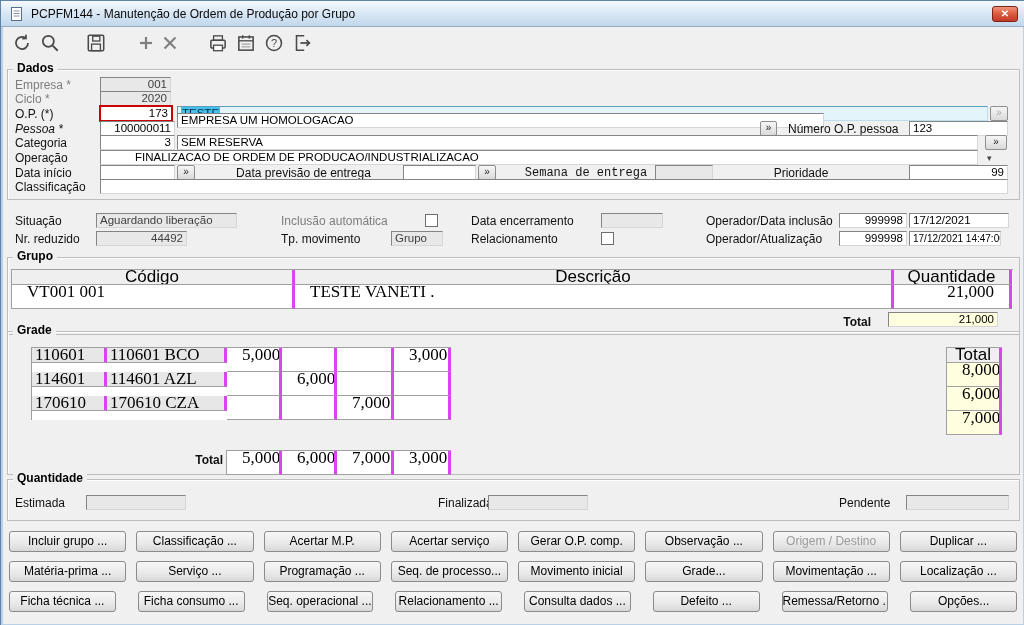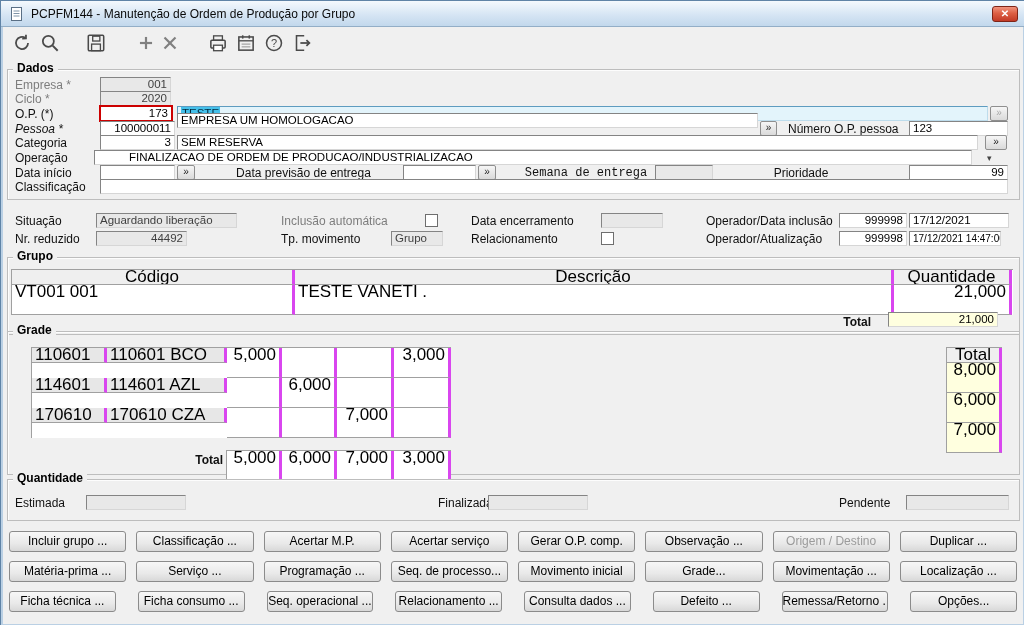--- a/index.html
+++ b/index.html
@@ -26,22 +26,22 @@
   .titlebar{position:absolute;left:0;top:0;width:1024px;height:26px;background:linear-gradient(#f4f9fd,#d6e5f4 55%,#c2d8ec);border-bottom:1px solid #93aec7;box-sizing:border-box;}
   .title{position:absolute;left:30px;top:6px;font-size:12px;color:#0a0a0a;white-space:nowrap;}
   .closebtn{position:absolute;right:7px;top:5px;width:26px;height:16px;background:linear-gradient(#f0937d,#dd5f44 45%,#c23a26);border:1px solid #7e2417;border-radius:3px;color:#fff;font-size:10px;font-weight:bold;text-align:center;line-height:14px;box-sizing:border-box;}
   .toolbar{position:absolute;left:0;top:26px;width:1024px;height:32px;}
   .tbtn{position:absolute;top:5px;width:24px;height:24px;}
   .tbtn svg{width:22px;height:22px;}
   .tbl{position:absolute;border-top:1px solid #a0a0a0;border-left:1px solid #a0a0a0;background:#fff;}
   .trow{display:flex;}
   .hc,.gc,.wc{box-sizing:border-box;border-right:3px solid #d946ef;border-bottom:1px solid #a0a0a0;font-size:17px;overflow:hidden;white-space:nowrap;}
   .hc{background:#efefef;text-align:center;line-height:14px;height:15px;}
-  .gc{background:#e7e7e7;line-height:14px;height:15px;padding:0 3px;}
-  .wc{background:#fff;line-height:14px;height:30px;padding:0 3px;text-align:right;}
+  .gc{background:#e7e7e7;line-height:14px;height:15px;padding:0 3px;font-family:Liberation Serif, serif;}
+  .wc{background:#fff;line-height:14px;height:24px;padding:0 15px;text-align:right;font-family:Liberation Serif, serif;}
   .wc.l{text-align:left;}
   .wc.y{background:#ffffdf;}
   .btnrow{position:absolute;left:8px;width:1008px;display:flex;gap:10px;}
   .btn{flex:1;background:linear-gradient(#f7f7f7,#e9e9e9 60%,#d8d8d8);border:1px solid #8b8b8b;border-radius:3px;font-size:12px;font-family:"Liberation Sans",sans-serif;color:#000;text-align:center;line-height:19px;height:21px;box-sizing:border-box;padding:0;white-space:nowrap;overflow:hidden;cursor:default;}
   .btn.dis{color:#9b9b9b;}
   .caret{position:absolute;font-size:9px;color:#444;line-height:10px;}
 </style>
 </head>
 <body>
 
@@ -131,32 +131,32 @@
   <div class="lbl dim" style="left:14px;top:91px;">Ciclo *</div>
   <div class="fld gray r" style="left:99px;top:90px;width:71px;">2020</div>
 
   <div class="lbl" style="left:14px;top:106px;">O.P. (*)</div>
   <div class="fld red r" style="left:98px;top:104px;width:74px;">173</div>
   <div class="fld hl" style="left:176px;top:105px;width:811px;"><span class="sel">TESTE</span></div>
   <div class="sbtn dis" style="left:989px;top:105px;width:18px;">»</div>
 
   <div class="lbl" style="left:14px;top:121px;font-style:italic;">Pessoa *</div>
   <div class="fld r" style="left:99px;top:120px;width:75px;">100000011</div>
-  <div class="fld" style="left:176px;top:112px;width:581px;">EMPRESA UM HOMOLOGACAO</div>
+  <div class="fld" style="left:176px;top:112px;width:647px;">EMPRESA UM HOMOLOGACAO</div>
   <div class="sbtn" style="left:759px;top:120px;width:17px;">»</div>
   <div class="lbl" style="left:787px;top:121px;">Número O.P. pessoa</div>
   <div class="fld" style="left:908px;top:120px;width:99px;">123</div>
 
   <div class="lbl" style="left:14px;top:135px;">Categoria</div>
   <div class="fld r" style="left:99px;top:134px;width:75px;">3</div>
   <div class="fld" style="left:176px;top:134px;width:801px;">SEM RESERVA</div>
   <div class="sbtn" style="left:984px;top:134px;width:22px;">»</div>
 
   <div class="lbl" style="left:14px;top:150px;">Operação</div>
-  <div class="fld" style="left:93px;top:149px;width:878px;padding-left:34px;">FINALIZACAO DE ORDEM DE PRODUCAO/INDUSTRIALIZACAO</div>
+  <div class="fld" style="left:99px;top:149px;width:878px;padding-left:34px;">FINALIZACAO DE ORDEM DE PRODUCAO/INDUSTRIALIZACAO</div>
   <div class="caret" style="left:986px;top:152px;">▾</div>
 
   <div class="lbl" style="left:14px;top:165px;">Data início</div>
   <div class="fld" style="left:99px;top:164px;width:75px;"></div>
   <div class="sbtn" style="left:176px;top:164px;width:18px;">»</div>
   <div class="lbl c" style="left:205px;top:165px;width:195px;">Data previsão de entrega</div>
   <div class="fld" style="left:402px;top:164px;width:73px;"></div>
   <div class="sbtn" style="left:477px;top:164px;width:18px;">»</div>
   <div class="lbl c" style="left:520px;top:165px;width:130px;font-family:Liberation Mono, monospace;">Semana de entrega</div>
   <div class="fld gray" style="left:654px;top:164px;width:58px;"></div>

